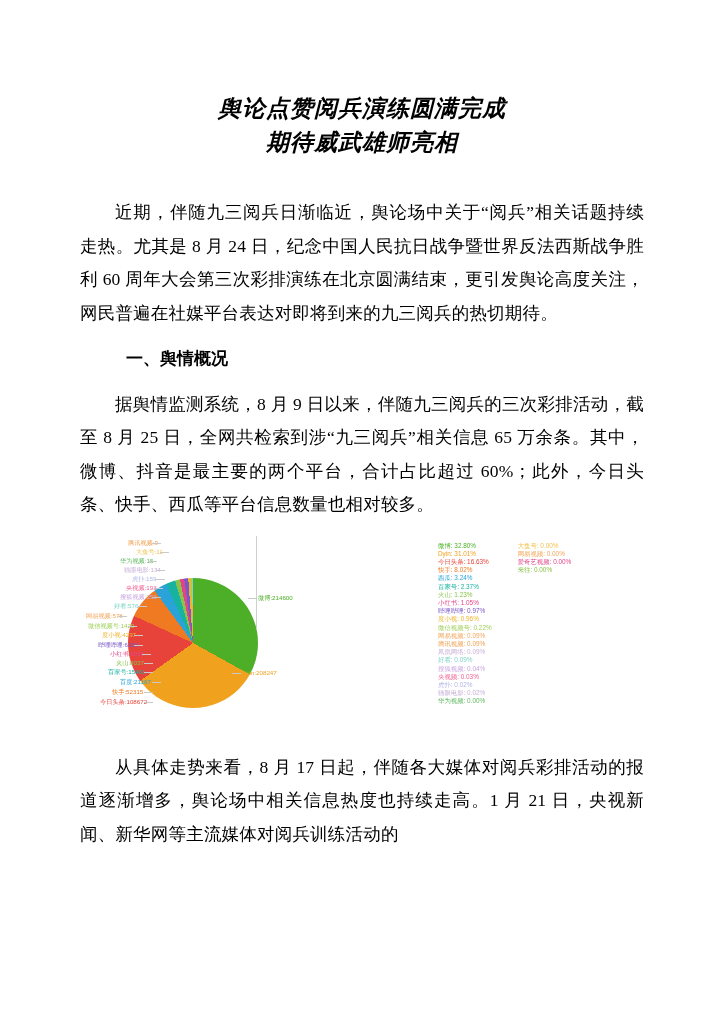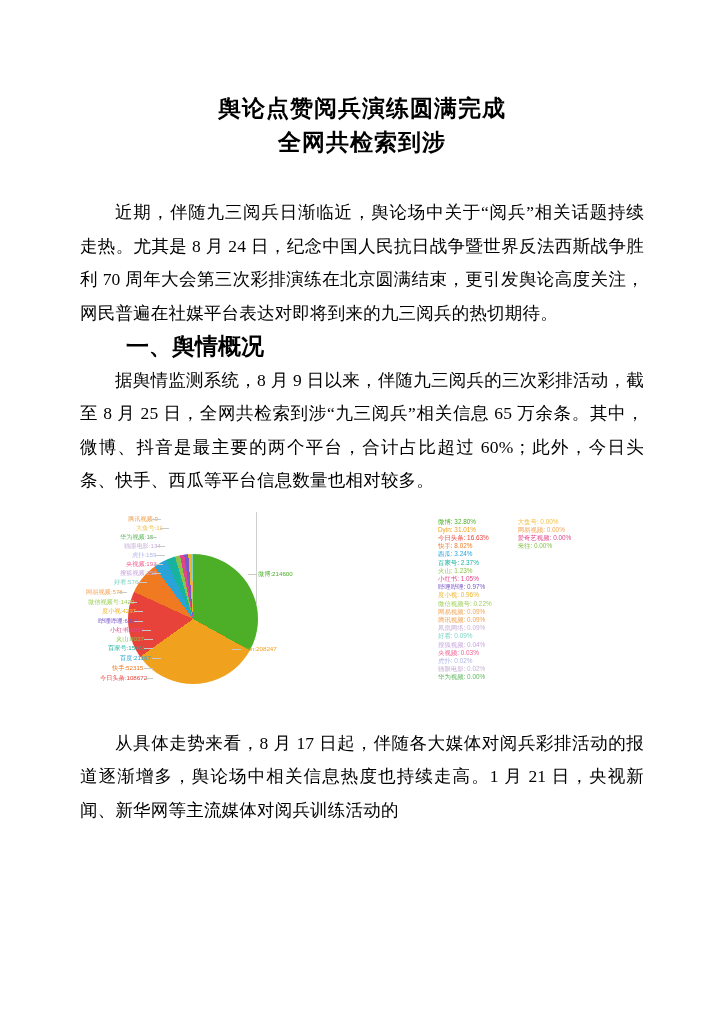--- a/index.html
+++ b/index.html
@@ -19,36 +19,36 @@
 
   
   .doc-title{
     text-align:center;
     font-weight:bold;
     font-size:23px;
     line-height:34px;
     letter-spacing:1px;
     margin:18px 0 0 0;
   }
-  .doc-title .tline{display:block;}
+  .doc-title .tline{display:block;font-style:italic;}
 
   
   .body-block{margin-top:36px;}
   p.para{
     margin:0;
     font-size:17.5px;
     line-height:33.5px;
     text-align:justify;
     text-justify:inter-ideograph;
     text-indent:2em;
     letter-spacing:.2px;
   }
   h2.section-head{
-    margin:0;
-    font-size:23px;
+    margin:12px;
+    font-size:17px;
     line-height:33.5px;
     font-weight:bold;
     text-indent:2em;
   }
 
   
   .figure{
     margin:14px 0 0 0;
     position:relative;
     height:215px;
@@ -109,26 +109,26 @@
     margin-top:4px;
   }
 </style>
 </head>
 <body>
 
 <div class="page">
 
   <h1 class="doc-title">
     <span class="tline">舆论点赞阅兵演练圆满完成</span>
-    <span class="tline">全网共检索到涉</span>
+    <span class="tline">期待威武雄师亮相</span>
   </h1>
 
   <div class="body-block">
 
-    <p class="para">近期，伴随九三阅兵日渐临近，舆论场中关于“阅兵”相关话题持续走热。尤其是 8 月 24 日，纪念中国人民抗日战争暨世界反法西斯战争胜利 70 周年大会第三次彩排演练在北京圆满结束，更引发舆论高度关注，网民普遍在社媒平台表达对即将到来的九三阅兵的热切期待。</p>
+    <p class="para">近期，伴随九三阅兵日渐临近，舆论场中关于“阅兵”相关话题持续走热。尤其是 8 月 24 日，纪念中国人民抗日战争暨世界反法西斯战争胜利 60 周年大会第三次彩排演练在北京圆满结束，更引发舆论高度关注，网民普遍在社媒平台表达对即将到来的九三阅兵的热切期待。</p>
 
     <h2 class="section-head">一、舆情概况</h2>
 
     <p class="para">据舆情监测系统，8 月 9 日以来，伴随九三阅兵的三次彩排活动，截至 8 月 25 日，全网共检索到涉“九三阅兵”相关信息 65 万余条。其中，微博、抖音是最主要的两个平台，合计占比超过 60%；此外，今日头条、快手、西瓜等平台信息数量也相对较多。</p>
 
     <div class="figure">
       <div class="chart-area">
 
         <div class="vline" style="left:176px;top:0px;height:92px;"></div>
 

